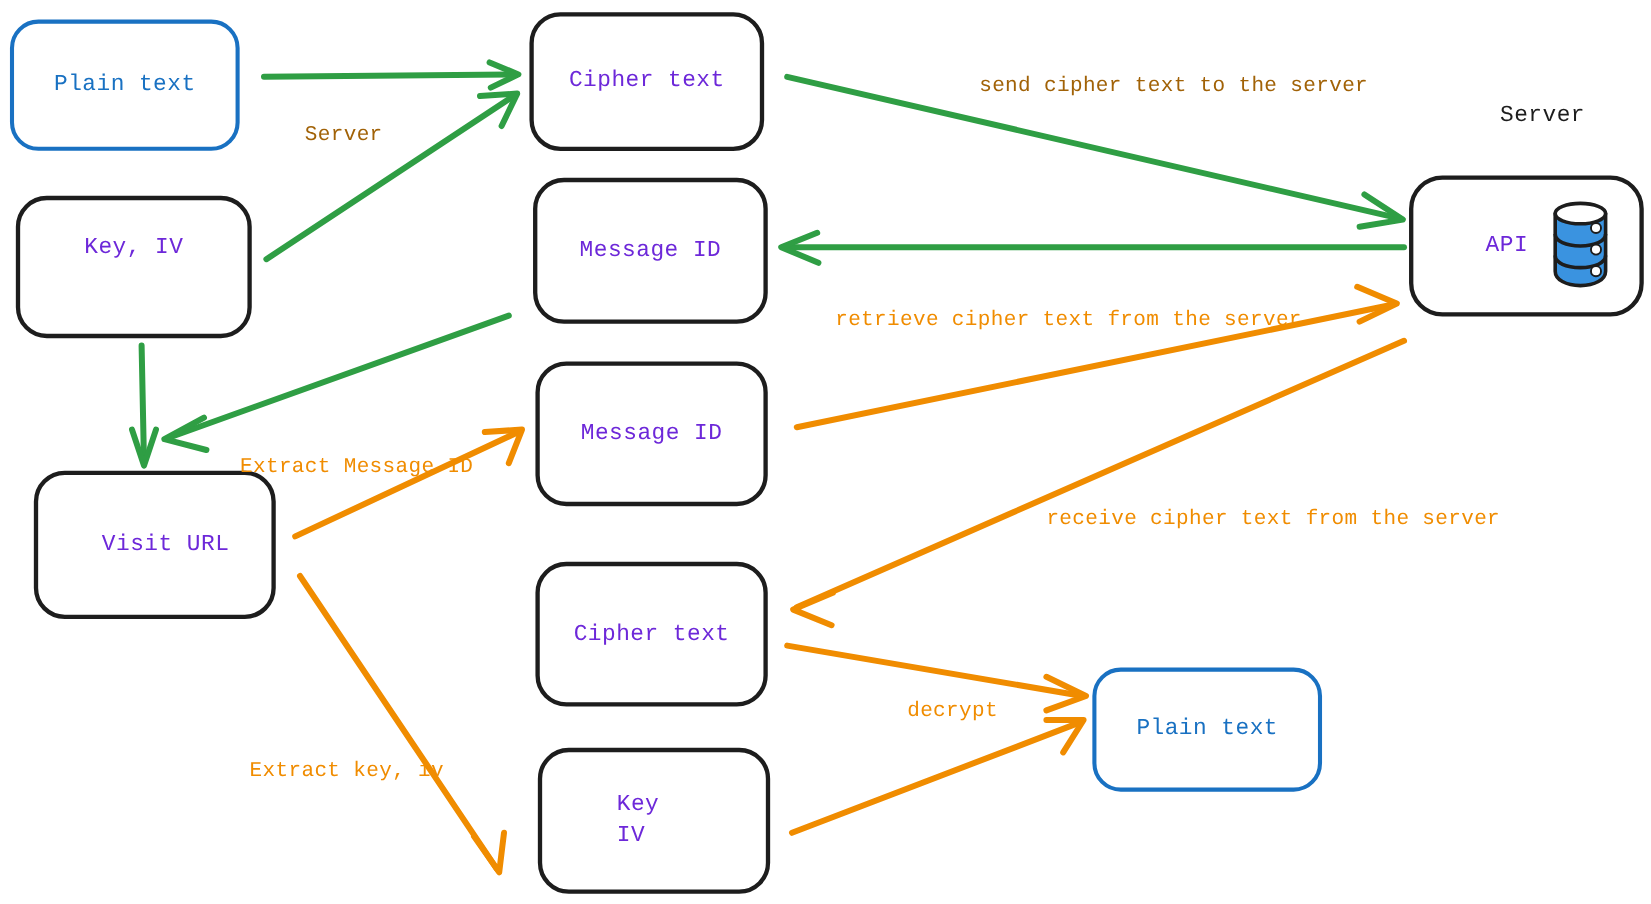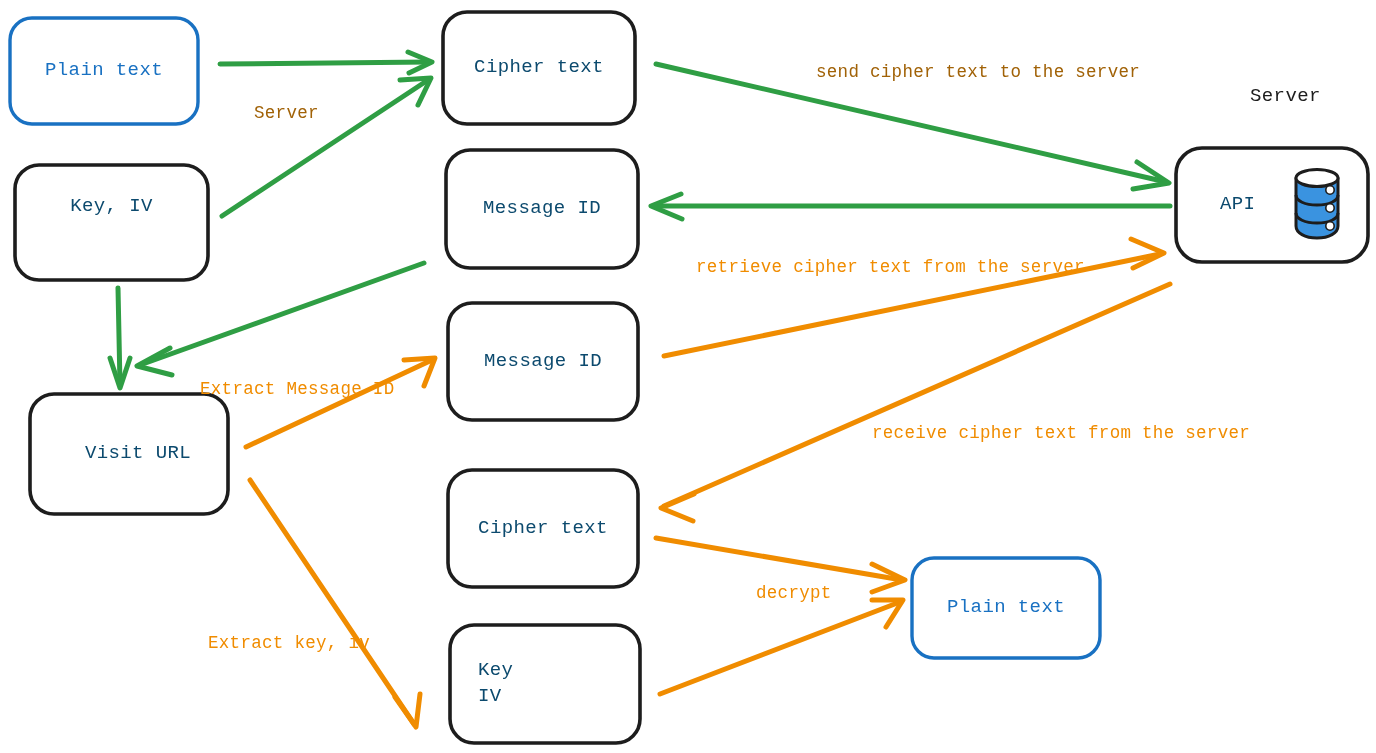--- a/index.html
+++ b/index.html
@@ -5,23 +5,23 @@
   html,body{margin:0;padding:0;background:#ffffff;}
   body{width:1376px;height:753px;overflow:hidden;
        font-family:"DejaVu Sans","Liberation Sans",sans-serif;}
   #stage{position:relative;width:1376px;height:753px;background:#fff;font-family:Liberation Mono, monospace;}
   svg.layer{position:absolute;left:0;top:0;width:1376px;height:753px;}
 
   .node{position:absolute;display:flex;align-items:center;justify-content:center;
         box-sizing:border-box;background:#fff;}
   .node .lbl{font-size:19px;letter-spacing:.4px;line-height:1.35;text-align:center;
              white-space:pre-line;}
-  .node.dark .lbl{color:#0c4a6e;}
+  .node.dark .lbl{color:#6d28d9;}
   .node.blue .lbl{color:#1971c2;}
-  .node.leftalign{justify-content:flex-start;padding-left:28px;}
+  .node.leftalign{justify-content:flex-start;padding-left:64px;}
   .node.leftalign .lbl{text-align:left;}
 
   .edgelabel{position:absolute;font-size:17.5px;letter-spacing:.3px;white-space:nowrap;}
   .edgelabel.green{color:#a16207;}
   .edgelabel.orange{color:#f08c00;}
   .plain-cap{position:absolute;font-size:19px;color:#1d1d1d;letter-spacing:.4px;white-space:nowrap;}
 </style>
 </head>
 <body>
 
@@ -144,21 +144,21 @@
   <div class="node dark leftalign" style="left:450px;top:625px;width:190px;height:118px;background:transparent;">
     <span class="lbl">Key
 IV</span>
   </div>
 
   <div class="node blue" style="left:912px;top:558px;width:188px;height:100px;background:transparent;">
     <span class="lbl" style="color:#1971c2;">Plain text</span>
   </div>
 
   <div class="node dark" style="left:1176px;top:148px;width:192px;height:114px;background:transparent;
-              justify-content:flex-start;padding-left:44px;">
+              justify-content:flex-start;padding-left:62px;">
     <span class="lbl">API</span>
   </div>
 
   <svg class="layer" viewBox="0 0 1376 753" xmlns="http://www.w3.org/2000/svg">
     <g transform="translate(1292,168)">
 
       <path d="M4,10 L4,58 C4,65 13,70 25,70 C37,70 46,65 46,58 L46,10 Z" fill="#3a93e0" stroke="#1d1d1d" stroke-width="3" stroke-linejoin="round"></path>
 
       <path d="M4,27 C4,33 13,37 25,37 C37,37 46,33 46,27" fill="none" stroke="#1d1d1d" stroke-width="3"></path>
       <path d="M4,45 C4,51 13,55 25,55 C37,55 46,51 46,45" fill="none" stroke="#1d1d1d" stroke-width="3"></path>

